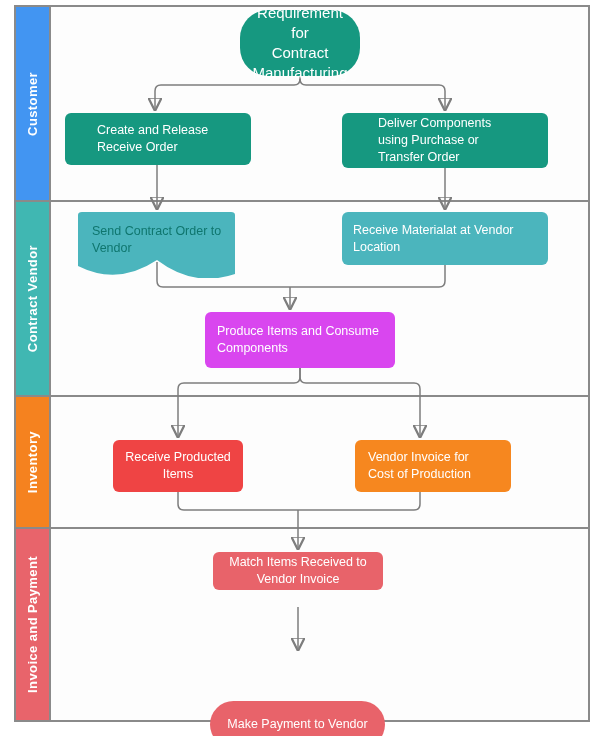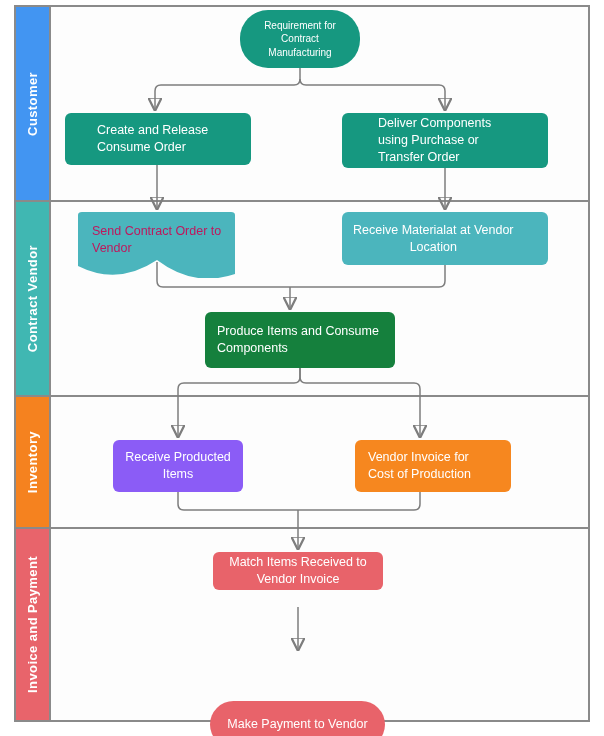--- a/index.html
+++ b/index.html
@@ -23,34 +23,34 @@
   
   #connectors{position:absolute;left:0;top:0;z-index:2;pointer-events:none;}
   #connectors path{fill:none;stroke:#7d7d7d;stroke-width:1.5;}
 
   
   .node{position:absolute;z-index:3;color:#ffffff;font-size:12.5px;line-height:1.35;
         white-space:pre-line;border-radius:6px;display:flex;align-items:center;box-sizing:border-box;}
   .t-left{justify-content:flex-start;text-align:left;}
   .t-center{justify-content:center;text-align:center;}
 
-  .n-requirement{left:240px;top:10px;width:120px;height:58px;border-radius:28px;font-size:10px;padding:0 8px;}
+  .n-requirement{left:240px;top:10px;width:120px;height:66px;border-radius:28px;font-size:15px;padding:0 8px;}
   .n-create{left:65px;top:113px;width:186px;height:52px;padding-left:32px;padding-right:10px;}
   .n-deliver{left:342px;top:113px;width:206px;height:55px;padding-left:36px;padding-right:0;}
-  .n-receive-mat{left:342px;top:212px;width:206px;height:53px;padding-left:11px;padding-right:10px;text-align:center;}
+  .n-receive-mat{left:342px;top:212px;width:206px;height:53px;padding-left:11px;padding-right:10px;}
   .n-produce{left:205px;top:312px;width:190px;height:56px;padding-left:12px;padding-right:10px;}
   .n-receive-prod{left:113px;top:440px;width:130px;height:52px;padding:0 6px;}
   .n-vendor-inv{left:355px;top:440px;width:156px;height:52px;padding-left:13px;padding-right:6px;}
   .n-match{left:213px;top:552px;width:170px;height:38px;padding:0 10px;}
   .n-payment{left:210px;top:653px;width:175px;height:47px;border-radius:24px;padding:0 10px;}
 
   
   .n-document{left:78px;top:212px;width:157px;height:66px;border-radius:0;padding:0;display:block;background:transparent !important;}
   .n-document svg{position:absolute;left:0;top:0;}
-  .doc-label{position:absolute;left:14px;top:11px;width:145px;color:#be185d;font-size:12.5px;line-height:1.35;white-space:pre-line;text-align:left;}
+  .doc-label{position:absolute;left:14px;top:11px;width:145px;color:#0f766e;font-size:12.5px;line-height:1.35;white-space:pre-line;text-align:left;}
 </style>
 </head>
 <body>
 
 <div id="stage">
 
   <div class="frame">
     <div class="lane lane-1">
       <div class="band" style="background-color: rgb(66, 149, 242);">
         <span class="band-label">Customer</span>
@@ -93,41 +93,41 @@
     <path d="M420,492 L420,504 Q420,510 414,510 L298,510"></path>
     <path d="M298,510 L298,547" marker-end="url(#arrowhead)"></path>
     <path d="M298,607 L298,648" marker-end="url(#arrowhead)"></path>
   </svg>
 
   <div class="node n-requirement t-center" style="background-color: rgb(22, 152, 128);">Requirement for
 Contract
 Manufacturing</div>
 
   <div class="node n-create t-left" style="background-color: rgb(22, 152, 128);">Create and Release
-Consume Order</div>
+Receive Order</div>
 
   <div class="node n-deliver t-left" style="background-color: rgb(22, 152, 128);">Deliver Components
 using Purchase or
 Transfer Order</div>
 
   <div class="node n-document">
     <svg width="157" height="66" viewBox="0 0 157 66">
       <path d="M4,0 L153,0 Q157,0 157,3 L157,62 Q116,76 79,48 Q40,74 0,54 L0,3 Q0,0 4,0 Z" stroke="none" fill="#4bb5bd"></path>
     </svg>
     <div class="doc-label">Send Contract Order to
 Vendor</div>
   </div>
 
   <div class="node n-receive-mat t-left" style="background-color: rgb(75, 181, 189);">Receive Materialat at Vendor
 Location</div>
 
-  <div class="node n-produce t-left" style="background-color: #15803d; padding-left: 12px;">Produce Items and Consume
+  <div class="node n-produce t-left" style="background-color: #d946ef; padding-left: 12px;">Produce Items and Consume
 Components</div>
 
-  <div class="node n-receive-prod t-center" style="background-color: #8b5cf6;">Receive Producted
+  <div class="node n-receive-prod t-center" style="background-color: #ef4444;">Receive Producted
 Items</div>
 
   <div class="node n-vendor-inv t-left" style="background-color: rgb(246, 135, 31);">Vendor Invoice for
 Cost of Production</div>
 
   <div class="node n-match t-center" style="background-color: rgb(232, 99, 106);">Match Items Received to
 Vendor Invoice</div>
 
   <div class="node n-payment t-center" style="background-color: rgb(232, 99, 106); margin-top: 48px;">Make Payment to Vendor</div>
 

